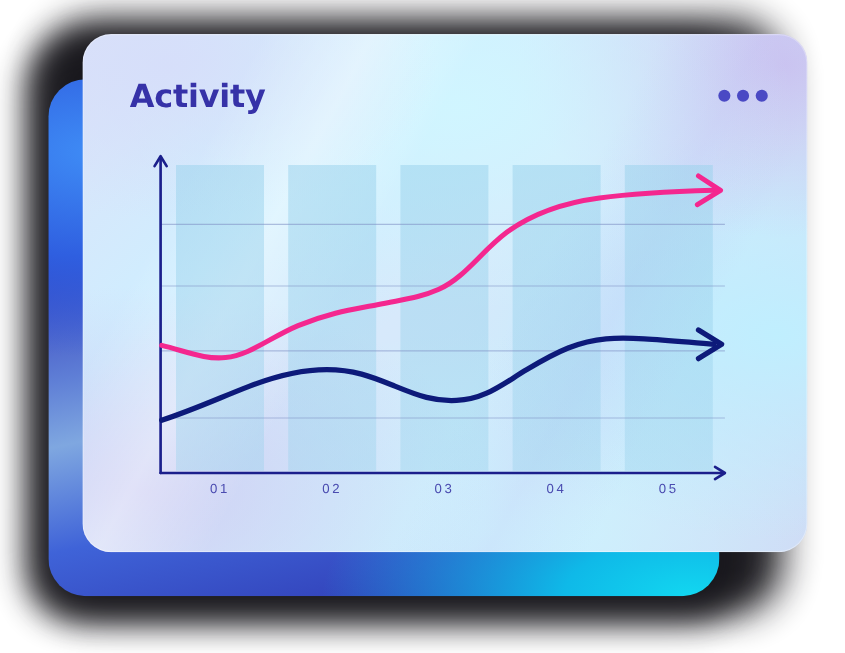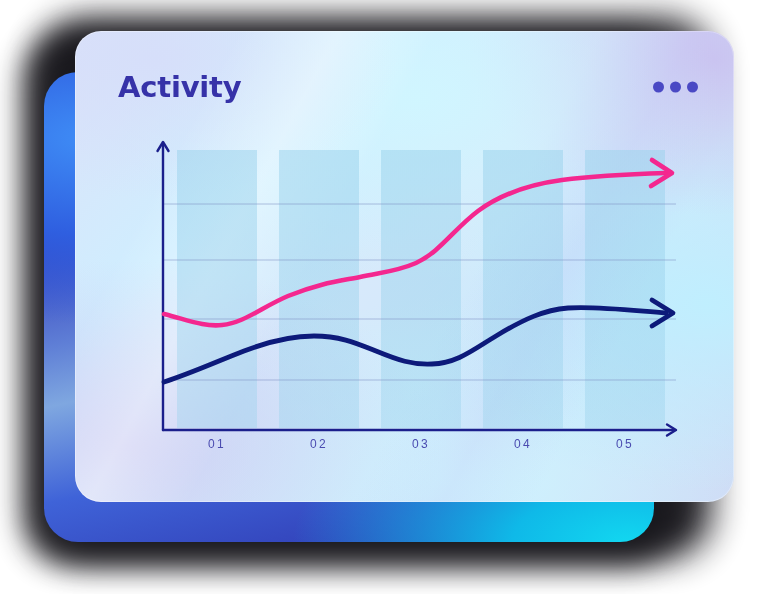--- a/index.html
+++ b/index.html
@@ -121,21 +121,21 @@
     display: block;
     width: 11px;
     height: 11px;
     border-radius: 50%;
     background: #4a49c4;
   }
 
   
   .chart-wrap {
     position: absolute;
-    left: 17px;
+    left: 0;
     top: 0;
     width: 555px;
     height: 471px;
   }
   svg.chart { display: block; }
 
   .x-tick-label {
     font-family: "Liberation Sans", sans-serif;
     font-size: 12px;
     letter-spacing: 2.4px;

